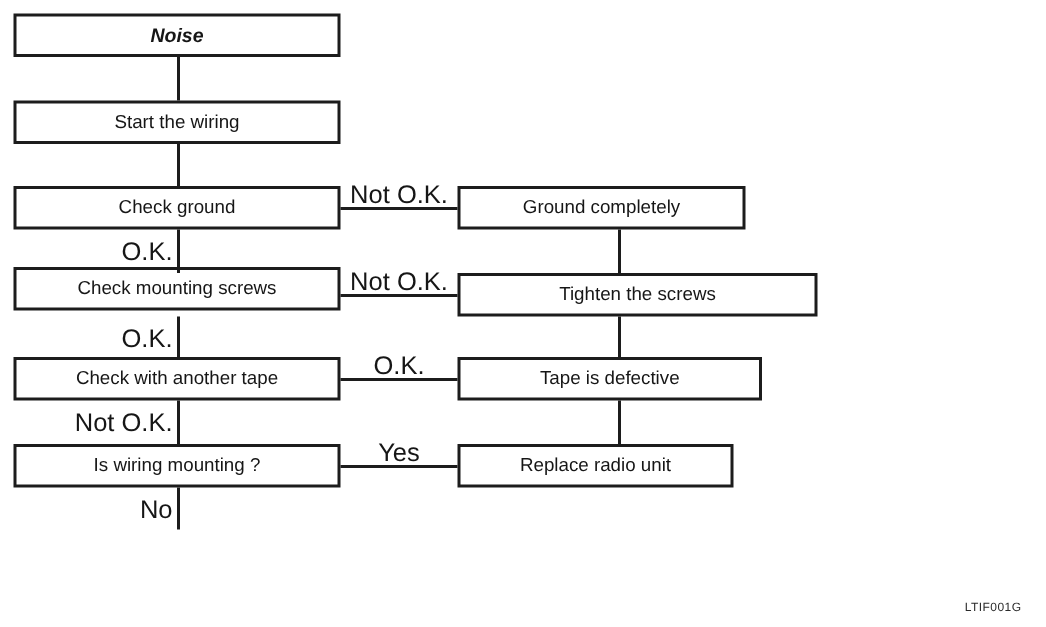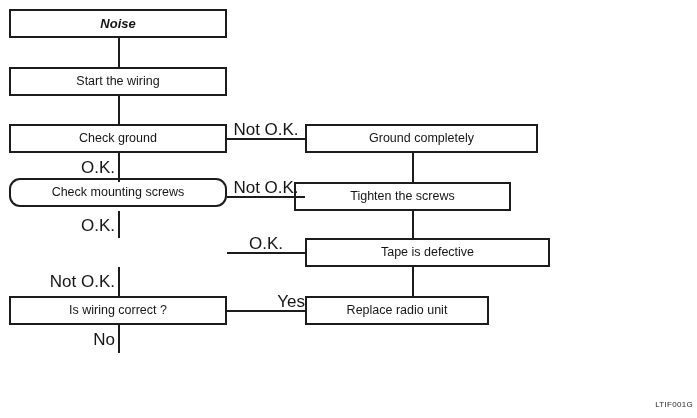--- a/index.html
+++ b/index.html
@@ -57,50 +57,51 @@
     text-align: center;
   }
   .edge-label.v {
     left: 15px;
     width: 100px;
     text-align: right;
   }
   .fig-code {
     position: absolute;
     top: 400px;
-    right: 4px;
+    right: 16px;
     font-size: 8px;
     line-height: 9px;
     color: #2a2a2a;
     letter-spacing: 0.3px;
     text-align: center;
   }
 </style>
 </head>
 <body>
 
 <div class="canvas">
 
   <div class="box title" style="left:9px; top:9px;">Noise</div>
 
   <div class="box" style="left:9px; top:67px;">Start the wiring</div>
 
   <div class="box" style="left:9px; top:124px;text-align:right;">Check ground</div>
 
-  <div class="box" style="left:9px; top:178px;border-radius:11px;">Check mounting screws</div>
+  <div class="box" style="left:9px; top:178px;">Check mounting screws</div>
+
+  <div class="box" style="left:9px; top:238px;">Check with another tape</div>
+
+  <div class="box" style="left:9px; top:296px;">Is wiring mounting ?</div>
 
 
-  <div class="box" style="left:9px; top:296px;">Is wiring correct ?</div>
+  <div class="box" style="left:305px; top:124px; width:192px;">Ground completely</div>
 
+  <div class="box" style="left:305px; top:182px; width:240px;">Tighten the screws</div>
 
-  <div class="box" style="left:305px; top:124px; width:233px;">Ground completely</div>
-
-  <div class="box" style="left:294px; top:182px; width:217px;">Tighten the screws</div>
-
-  <div class="box" style="left:305px; top:238px; width:245px;">Tape is defective</div>
+  <div class="box" style="left:305px; top:238px; width:203px;">Tape is defective</div>
 
   <div class="box" style="left:305px; top:296px; width:184px;">Replace radio unit</div>
 
   <div class="vline" style="left:118px; top:38px; height:29px;"></div>
   <div class="vline" style="left:118px; top:96px; height:28px;"></div>
   <div class="vline" style="left:118px; top:153px; height:29px;"></div>
   <div class="vline" style="left:118px; top:211px; height:27px;"></div>
   <div class="vline" style="left:118px; top:267px; height:29px;"></div>
   <div class="vline" style="left:118px; top:325px; height:28px;"></div>
 
@@ -109,21 +110,21 @@
   <div class="vline" style="left:412px; top:267px; height:29px;"></div>
 
   <div class="hline" style="left:227px; top:138px; width:78px;"></div>
   <div class="hline" style="left:227px; top:196px; width:78px;"></div>
   <div class="hline" style="left:227px; top:252px; width:78px;"></div>
   <div class="hline" style="left:227px; top:310px; width:78px;"></div>
 
   <span class="edge-label h" style="top:123px;">Not O.K.</span>
   <span class="edge-label h" style="top:181px;">Not O.K.</span>
   <span class="edge-label h" style="top:237px;">O.K.</span>
-  <span class="edge-label h" style="top:295px;text-align:right;">Yes</span>
+  <span class="edge-label h" style="top:295px;">Yes</span>
 
   <span class="edge-label v" style="top:161px;">O.K.</span>
   <span class="edge-label v" style="top:219px;">O.K.</span>
   <span class="edge-label v" style="top:275px;">Not O.K.</span>
   <span class="edge-label v" style="top:333px;">No</span>
 
   <span class="fig-code">LTIF001G</span>
 
 </div>
 

